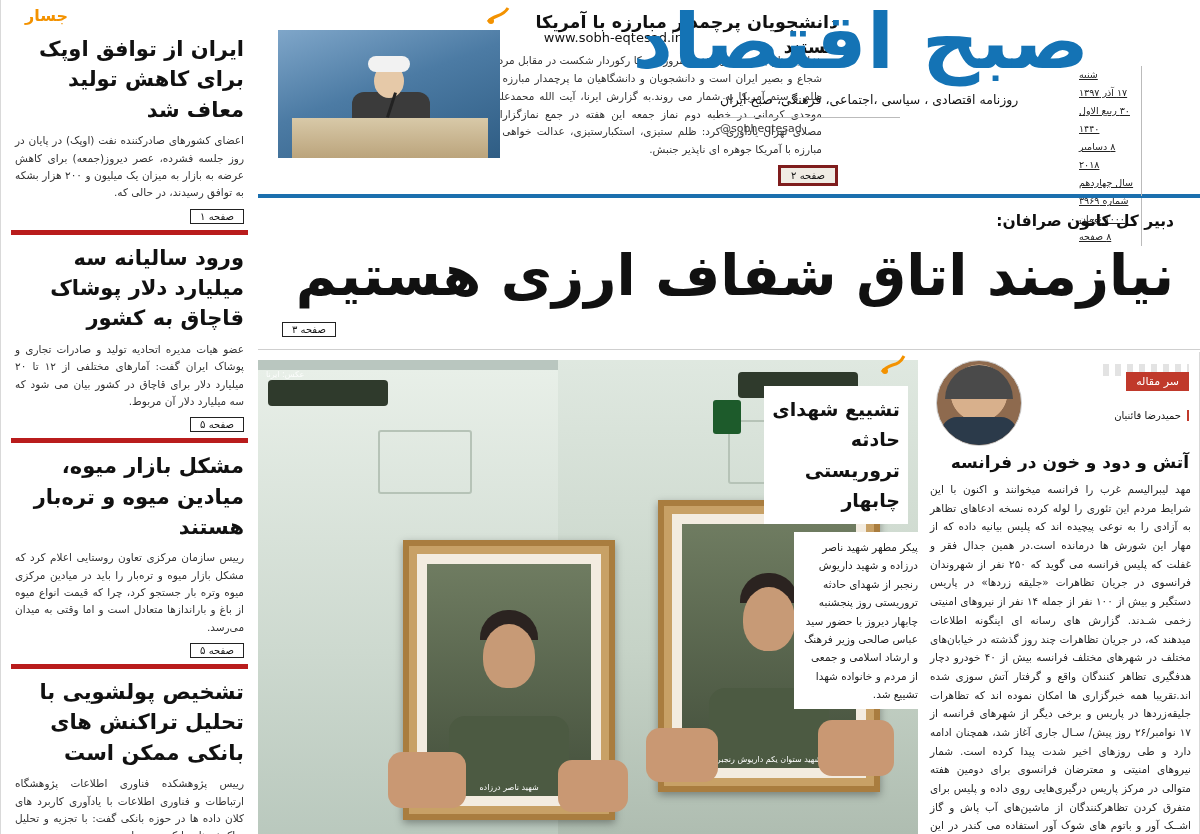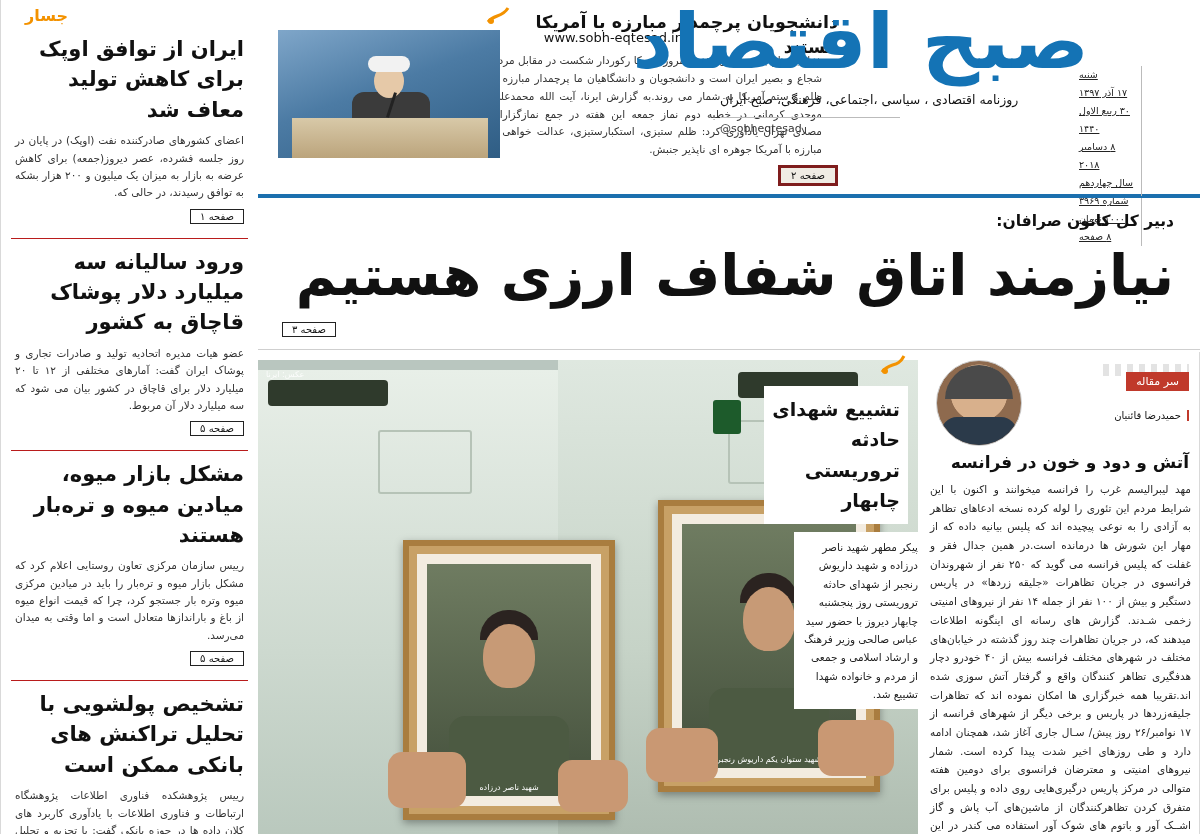--- a/index.html
+++ b/index.html
@@ -17,21 +17,21 @@
   .rtl{direction:rtl;text-align:right;}
 
   
   .col-left{
     position:absolute;left:0;top:0;width:258px;height:834px;
     border-left:1px solid #d9d9d9;
     box-sizing:border-box;
     padding:0 10px;
   }
   .news-block{padding:8px 4px 6px 4px;}
-  .news-block + .news-block{border-top:1px solid #b91c1c;margin-top:8px;}
+  .news-block + .news-block{border-top:5px solid #b91c1c;}
   .nb-title{
     font-size:21px;line-height:1.45;font-weight:bold;color:#111;
     direction:rtl;text-align:right;
     letter-spacing:-0.2px;
   }
   .nb-body{
     font-size:10.5px;line-height:1.65;color:#333;
     direction:rtl;text-align:justify;text-align-last:right;
     margin-top:7px;
   }

